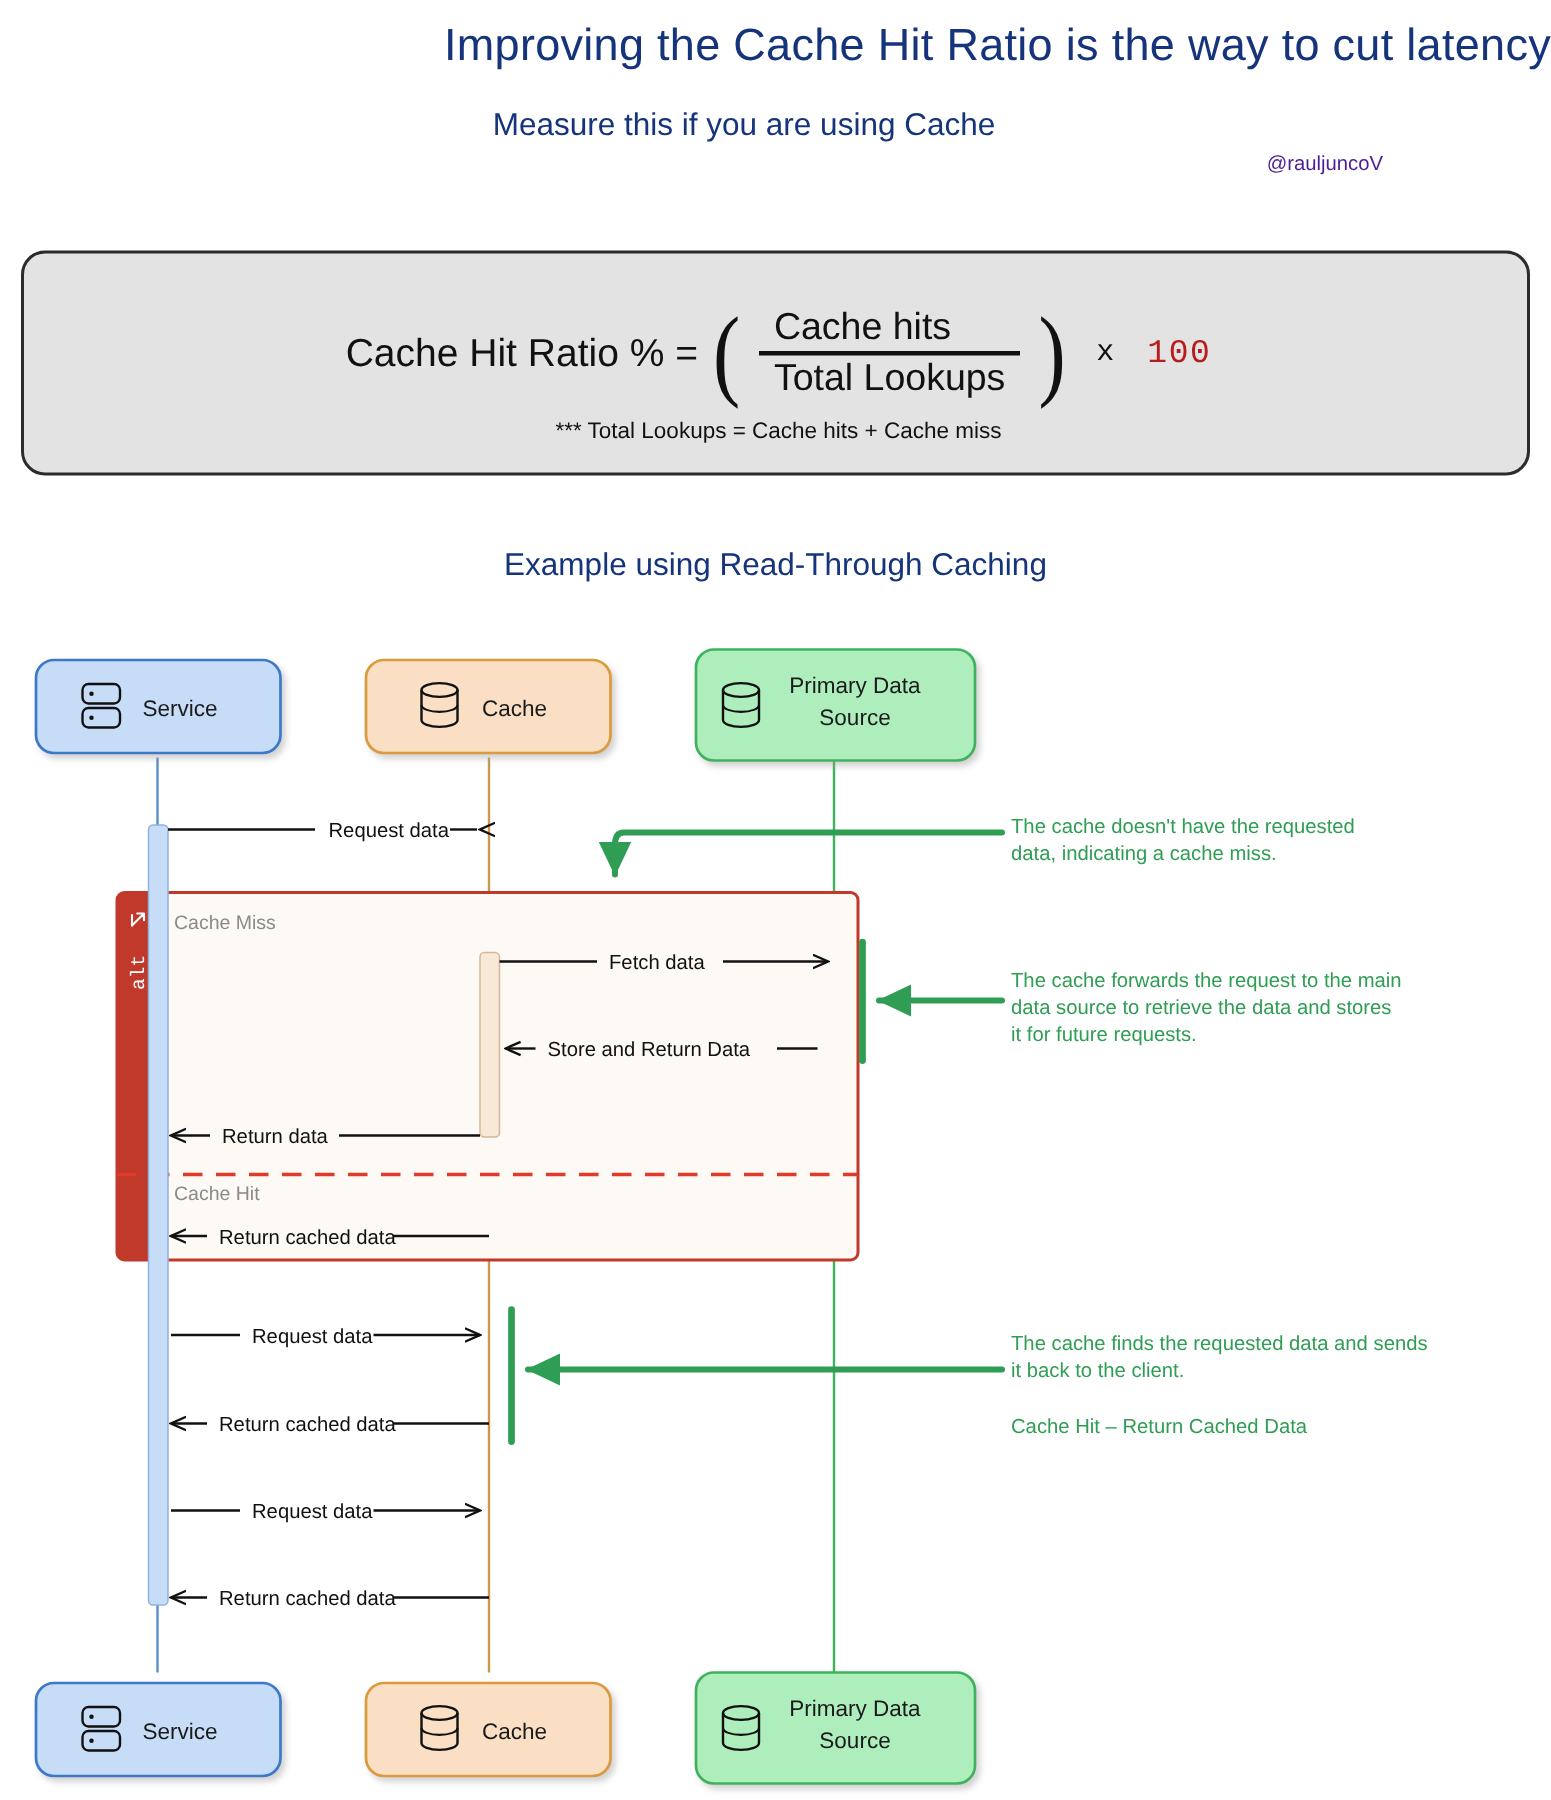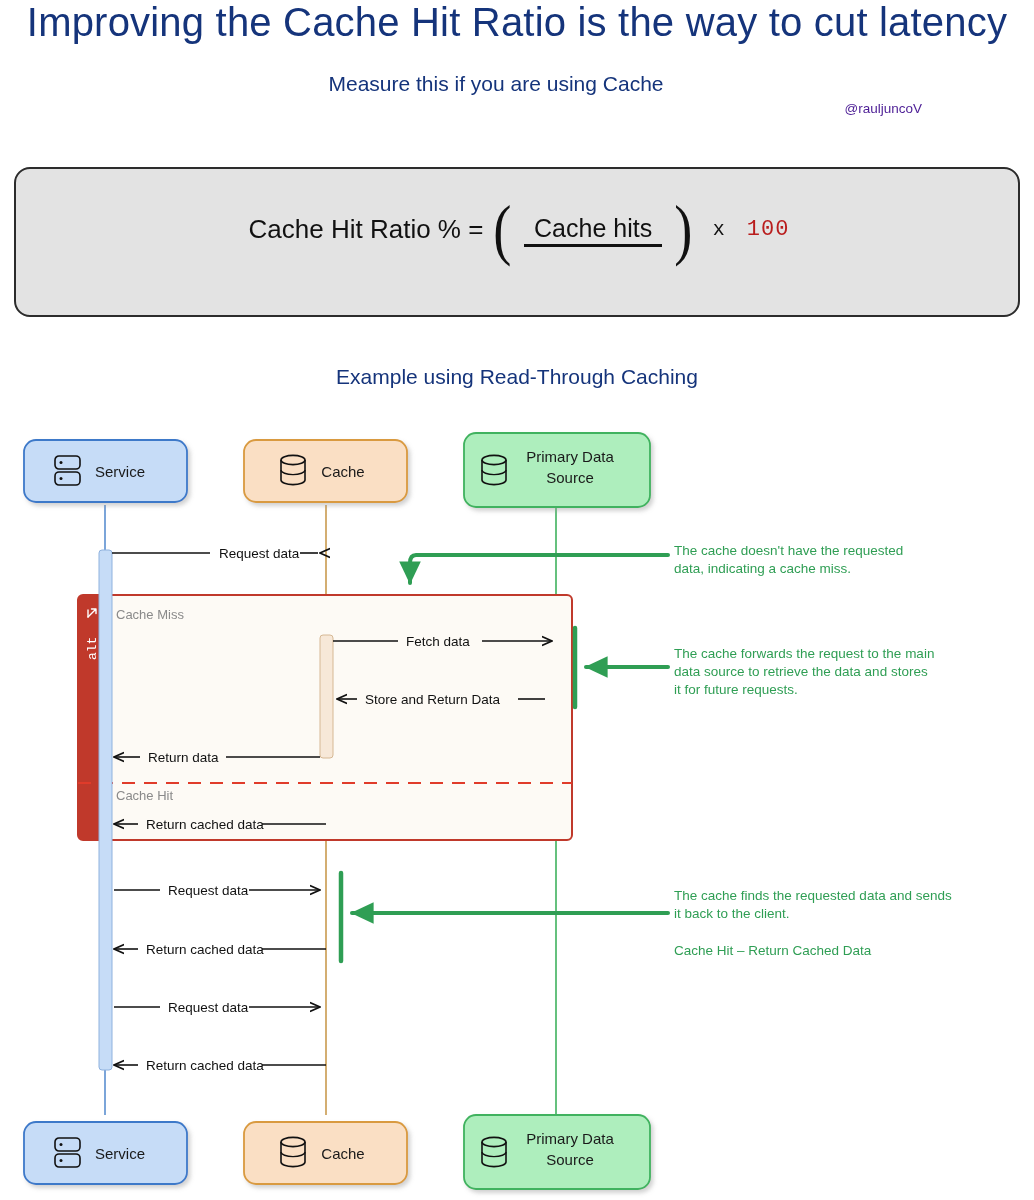--- a/index.html
+++ b/index.html
@@ -7,23 +7,23 @@
     margin: 0; padding: 0;
     width: 1034px; height: 1200px;
     background: #ffffff;
     font-family: "Liberation Sans", sans-serif;
     overflow: hidden;
   }
   #page { position: relative; width: 1034px; height: 1200px; background:#fff; }
 
   
   .title {
-    position:absolute; left:0; top:0; width:1034px;
-    text-align:center;
-    font-size:40px; font-weight:400; color:#15347b;
+    position:absolute; left:0; top:14px; width:1034px;
+    text-align:right;
+    font-size:30px; font-weight:400; color:#15347b;
     letter-spacing:.2px;
   }
   .subtitle {
     position:absolute; left:0; top:72px; width:992px;
     text-align:center;
     font-size:21px; color:#15347b;
   }
   .handle {
     position:absolute; right:112px; top:101px;
     font-size:13.5px; color:#4c1d95;
@@ -85,25 +85,27 @@
   <div class="subtitle">Measure this if you are using Cache</div>
   <div class="handle">@rauljuncoV</div>
 
   <div class="formula-card">
     <div class="formula-row">
       <span class="f-lead">Cache Hit Ratio % =</span>
       <span class="paren">(</span>
       <span class="frac">
         <span class="frac-num">Cache hits</span>
         <span class="frac-bar"></span>
+        <span class="frac-den">Total Lookups</span>
       </span>
       <span class="paren">)</span>
       <span class="f-times">x</span>
       <span class="f-100">100</span>
     </div>
+    <div class="formula-note">*** Total Lookups  = Cache hits + Cache miss</div>
   </div>
 
   <div class="diagram-title">Example using Read-Through Caching</div>
 
   <svg id="seq" width="1034" height="785" viewBox="0 0 1034 785">
     <defs>
       <marker id="arrR" viewBox="0 0 10 10" refX="9" refY="5" markerWidth="7" markerHeight="7" orient="auto">
         <path d="M0,1 L9,5 L0,9" fill="none" stroke="#111" stroke-width="1.4"></path>
       </marker>
       <marker id="arrL" viewBox="0 0 10 10" refX="1" refY="5" markerWidth="7" markerHeight="7" orient="auto">

